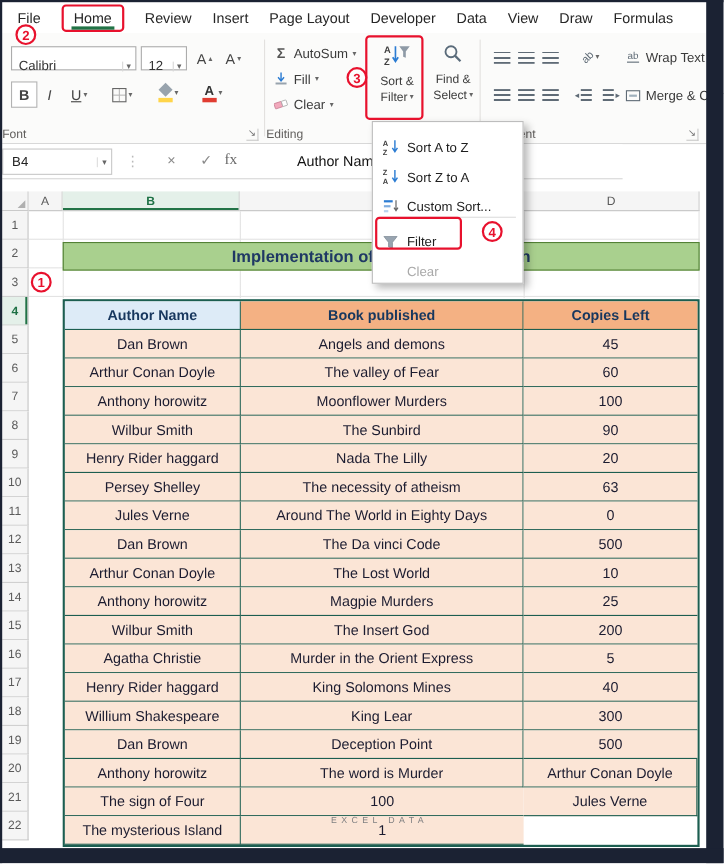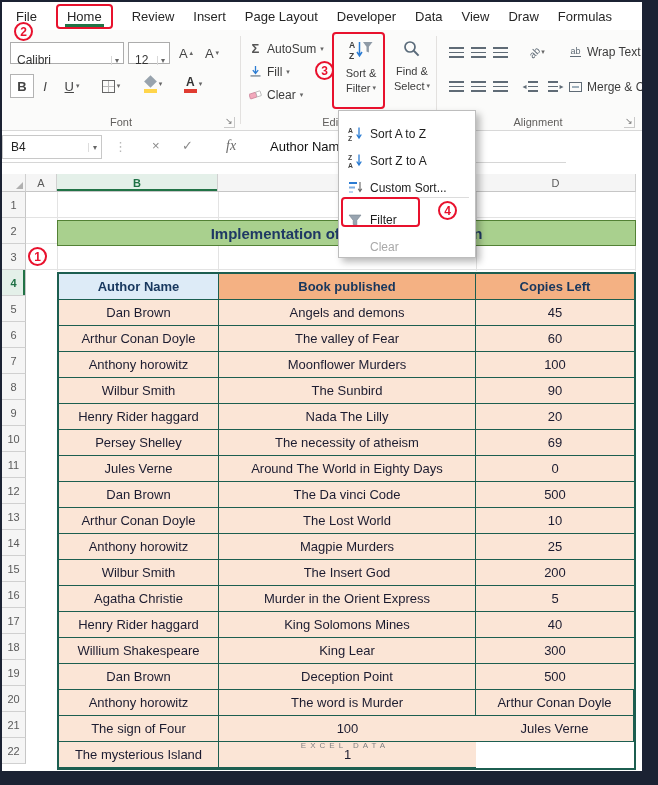--- a/index.html
+++ b/index.html
@@ -17,21 +17,21 @@
   
   .menubar{position:absolute;left:2px;top:2px;width:640px;height:28px;display:flex;align-items:center;
     gap:19px;padding-left:14px;font-size:13px;color:#262626;background:#fff;white-space:nowrap}
   .tab{flex:0 0 auto}
   .tab.active{border:2px solid var(--annotation,#E8112D);border-radius:4px;padding:3px 9px;position:relative}
   .tab.active::after{content:"";position:absolute;left:7px;right:7px;bottom:0;height:3px;background:var(--accent,#217346)}
 
   
   .ribbon{position:absolute;left:2px;top:30px;width:640px;height:101px;background:#FBFBFA;border-bottom:1px solid #D8D8D8}
   .gsep{position:absolute;top:6px;height:88px;width:1px;background:#E3E1DF}
-  .rlabel{position:absolute;top:86px;font-size:11px;color:#605E5C;text-align:center}
+  .rlabel{position:absolute;top:86px;font-size:11px;color:#605E5C;}
   .launcher{position:absolute;font-size:9px;color:#777;border:1px solid #C9C9C9;border-top:none;border-left:none;
     width:11px;height:11px;line-height:9px;text-align:center}
   .combo{position:absolute;height:22px;border:1px solid #ACACAC;background:#fff;font-size:12px;display:flex;
     align-items:center;padding:14px 2px 0 6px;color:#333}
   .ccaret{margin-left:auto;font-size:8px;color:#666;border-left:1px solid #D8D8D8;padding:0 2px 0 3px}
   .fbtn{position:absolute;height:24px;display:flex;align-items:center;justify-content:center;font-size:13px;color:#444;gap:2px}
   .fbtn.bordered{border:1px solid #B3B3B3;background:#fff}
   .tiny{font-size:7px;color:#666}
   .ul{text-decoration:underline}
   .borderico{width:13px;height:13px;border:1px solid #666;
@@ -57,21 +57,21 @@
   .mergeico{width:13px;height:10px;border:1px solid #5F6B76;display:inline-block;
     background:linear-gradient(#9FB0BC,#9FB0BC) center/7px 2px no-repeat}
 
   
   .fbar{position:absolute;left:2px;top:131px;width:564px;height:32px;background:#fff;border-bottom:1px solid #D6D6D6}
   .namebox{position:absolute;left:0;top:4px;width:100px;height:24px;border:1px solid #C8C8C8;background:#fff;
     display:flex;align-items:center;font-size:12px;color:#222;padding-left:8px}
   .nbcaret{margin-left:auto;font-size:8px;color:#666;border-left:1px solid #DDD;padding:0 4px}
   .fdots{position:absolute;left:112px;top:8px;color:#B9B9B9;font-size:13px}
   .fsym{position:absolute;top:7px;font-size:13px;color:#8A8A8A}
-  .fx{position:absolute;left:224px;top:7px;font-family:"Liberation Serif",serif;font-style:italic;font-size:14px;color:#6A6A6A}
+  .fx{position:absolute;left:202px;top:7px;font-family:"Liberation Serif",serif;font-size:14px;color:#6A6A6A}
   .fvalue{position:absolute;left:268px;top:8px;font-size:13px;color:#111;white-space:nowrap}
 
   
   .colheaders{position:absolute;left:2px;top:174px;height:18px;display:flex}
   .colhdr{height:18px;border-right:1px solid #D0D0D0;border-bottom:1px solid #C6C6C6;background:#F5F5F5;
     display:flex;align-items:center;justify-content:center;font-size:11px;color:#5A5A5A}
   .colhdr.sel{background:#E4F0E9;box-shadow:inset 0 -2px 0 var(--accent,#217346);color:#1E7145;font-weight:bold}
   .colhdr.corner{position:relative}
   .colhdr.corner::after{content:"";position:absolute;right:2px;bottom:2px;border-left:7px solid transparent;border-bottom:7px solid #B0B0B0}
   .rowheaders{position:absolute;left:2px;top:192px;width:24px}
@@ -351,21 +351,21 @@
       <div class="tcell c1">Moonflower Murders</div>
       <div class="tcell c2">100</div>
       <div class="tcell c0">Wilbur Smith</div>
       <div class="tcell c1">The Sunbird</div>
       <div class="tcell c2">90</div>
       <div class="tcell c0">Henry Rider haggard</div>
       <div class="tcell c1">Nada The Lilly</div>
       <div class="tcell c2">20</div>
       <div class="tcell c0">Persey Shelley</div>
       <div class="tcell c1">The necessity of atheism</div>
-      <div class="tcell c2">69</div>
+      <div class="tcell c2">63</div>
       <div class="tcell c0">Jules Verne</div>
       <div class="tcell c1">Around The World in Eighty Days</div>
       <div class="tcell c2">0</div>
       <div class="tcell c0">Dan Brown</div>
       <div class="tcell c1">The Da vinci Code</div>
       <div class="tcell c2">500</div>
       <div class="tcell c0">Arthur Conan Doyle</div>
       <div class="tcell c1">The Lost World</div>
       <div class="tcell c2">10</div>
       <div class="tcell c0">Anthony horowitz</div>

